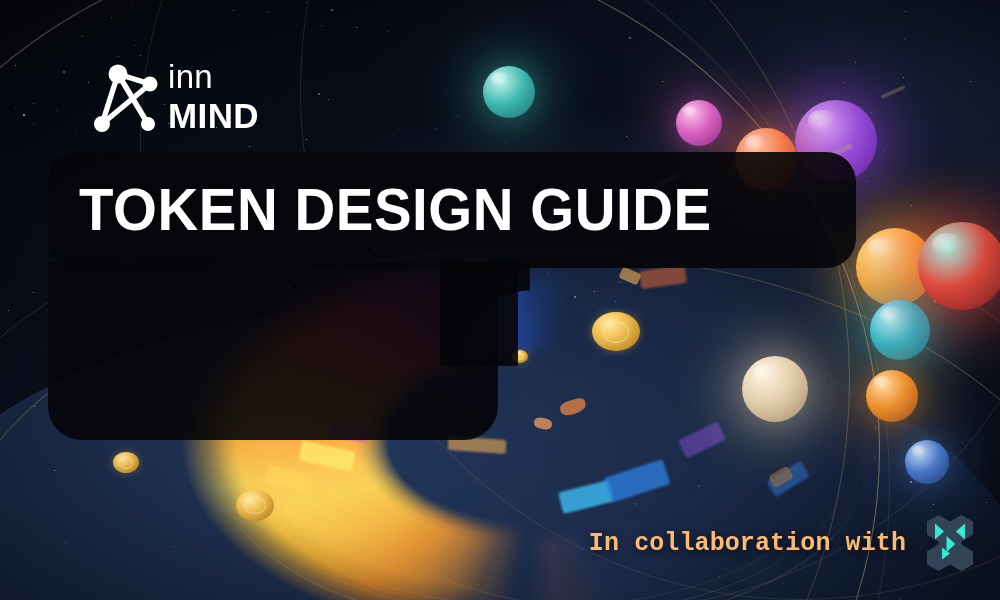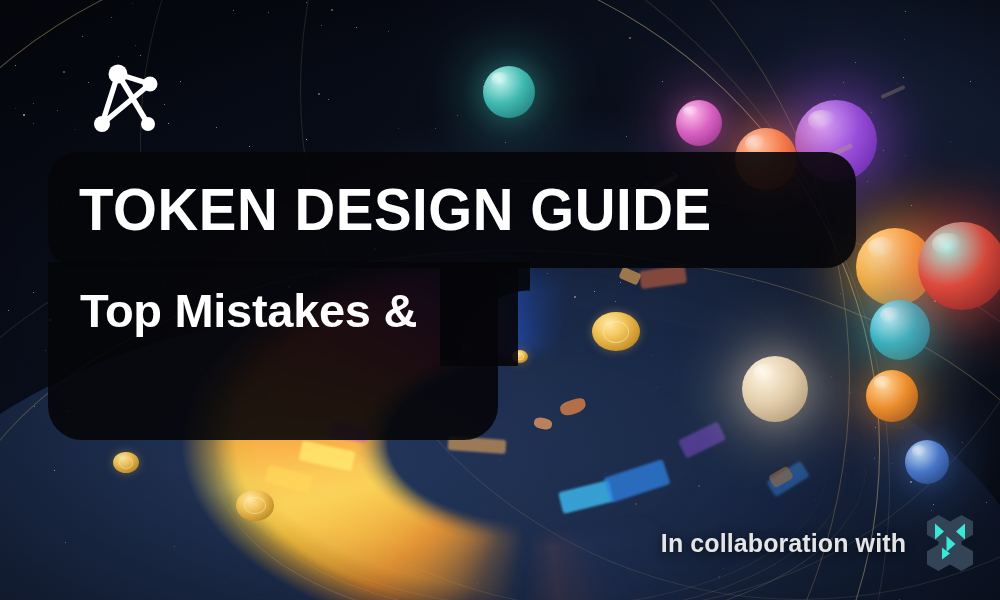--- a/index.html
+++ b/index.html
@@ -217,26 +217,26 @@
     font-size:35px; font-weight:700; letter-spacing:.4px;
     display:block; margin-top:2px;
   }
 
   
   .collab{
     position:absolute; right:22px; bottom:28px;
     display:flex; align-items:center; gap:16px;
   }
   .collab-text{
-    color:#e5e5e5;
+    color:#fdba74;
     font-size:25px; font-weight:700;
     letter-spacing:.1px;
     text-shadow:0 2px 10px rgba(0,0,0,.65);
     white-space:nowrap;
-    font-family:Liberation Sans, sans-serif;
+    font-family:Liberation Mono, monospace;
   }
   .partner-logo{ width:56px; height:58px; display:block; }
 
   .vignette{
     position:absolute; inset:0; pointer-events:none;
     background:radial-gradient(ellipse 90% 86% at 50% 50%, rgba(0,0,0,0) 48%, rgba(0,0,0,.42) 100%);
   }
 </style>
 </head>
 <body>
@@ -525,26 +525,29 @@
         <line x1="14" y1="62" x2="30" y2="12"></line>
         <line x1="30" y1="12" x2="60" y2="62"></line>
         <line x1="14" y1="62" x2="62" y2="22"></line>
         <line x1="30" y1="12" x2="62" y2="22"></line>
       </g>
       <circle cx="30" cy="12" r="9.5" fill="#ffffff"></circle>
       <circle cx="62" cy="22" r="7.5" fill="#ffffff"></circle>
       <circle cx="14" cy="62" r="8" fill="#ffffff"></circle>
       <circle cx="60" cy="62" r="7" fill="#ffffff"></circle>
     </svg>
+    <div class="logo-word">
+      <span class="logo-inn">inn</span>
+      <span class="logo-mind">MIND</span>
+    </div>
   </div>
 
   <div class="title">TOKEN DESIGN GUIDE</div>
 
   <div class="subtitle">
-    <span class="l1">Top Mistakes &amp;</span>
   </div>
 
   <div class="collab">
     <span class="collab-text">In collaboration with</span>
     <svg class="partner-logo" viewBox="0 0 56 58">
 
       <g fill="#334456">
         <path d="M16.5 1 L28 7.6 L28 20.8 L16.5 27.4 L5 20.8 L5 7.6 Z"></path>
         <path d="M39.5 1 L51 7.6 L51 20.8 L39.5 27.4 L28 20.8 L28 7.6 Z"></path>
         <path d="M16.5 30.6 L28 37.2 L28 50.4 L16.5 57 L5 50.4 L5 37.2 Z"></path>

